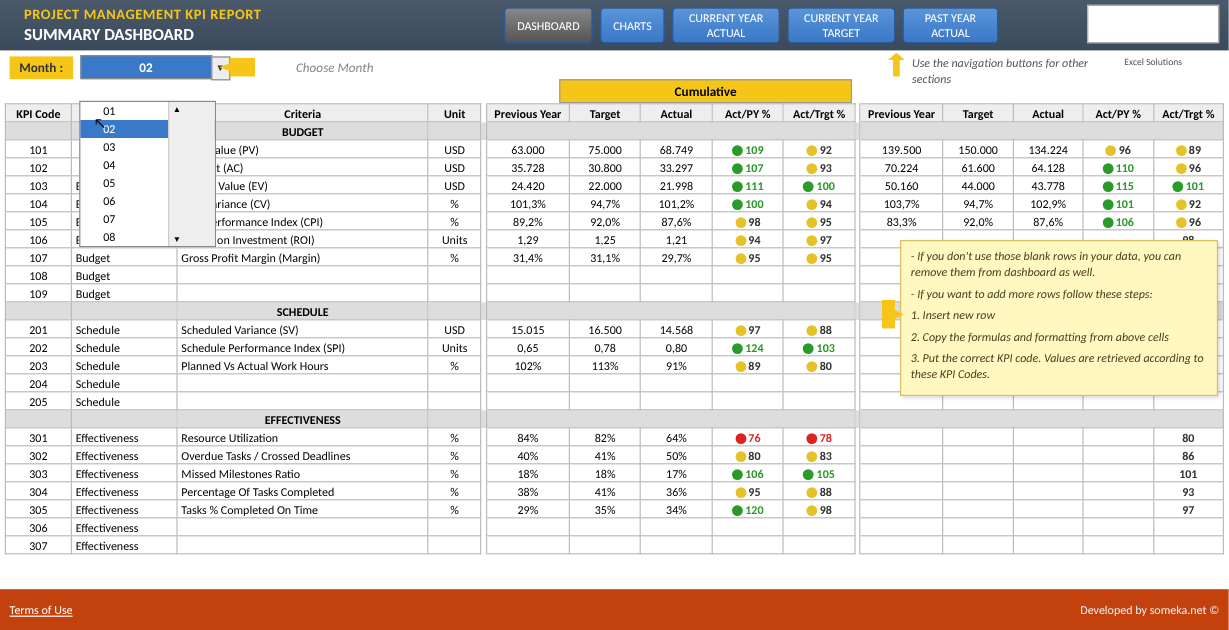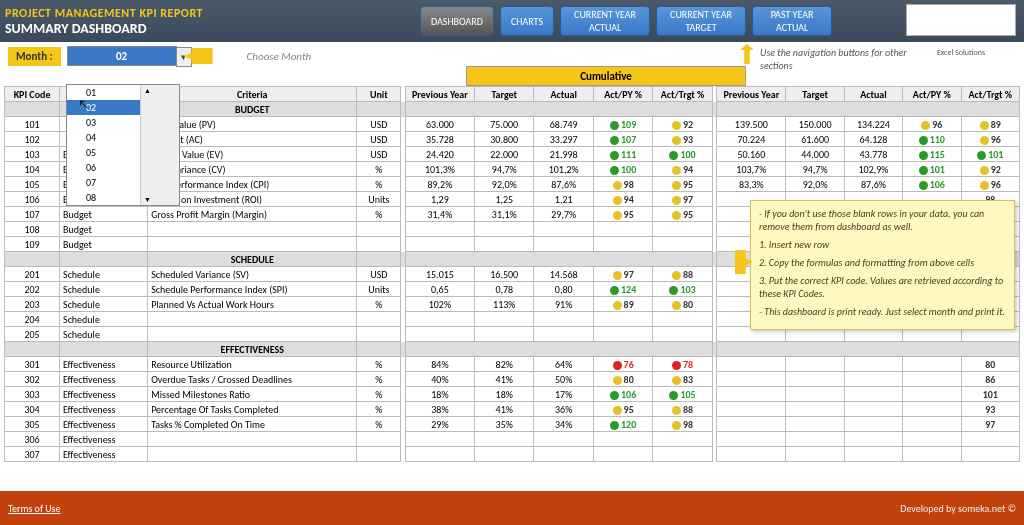--- a/index.html
+++ b/index.html
@@ -1,19 +1,19 @@
 <!DOCTYPE html>
 <html><head>
 <meta charset="utf-8">
 <style>
 * { margin:0; padding:0; box-sizing:border-box; font-family:Calibri,Arial,sans-serif; }
 body { background:#fff; width:1024px; height:525px; overflow:hidden; position:relative; font-size:11px; }
 
 
-.header { background:linear-gradient(#4a5a6a,#3a4a5a); height:42px; display:flex; align-items:center; padding:0 5px; position:relative; }
+.header { background:linear-gradient(#4a5a6a,#3a4a5a); height:42px; display:flex; align-items:center; padding:0 20px; position:relative; }
 .title-block { display:flex; flex-direction:column; color:#f5c518; font-weight:bold; }
 .title1 { font-size:12px; letter-spacing:0.5px; }
 .title2 { color:#fff; font-size:14px; }
 .nav-btns { display:flex; gap:6px; position:absolute; left:420px; }
 .nav-btn { border:1px solid #2a5a9a; border-radius:4px; color:#fff; font-size:10px; height:30px; display:flex; align-items:center; justify-content:center; text-align:center; padding:0 10px; cursor:pointer; background:linear-gradient(#5a95d8,#3a78c8); }
 .nav-btn.active { background:linear-gradient(#888,#555); }
 .logo { position:absolute; right:8px; top:4px; background:#fff; border:1px solid #aaa; height:32px; width:110px; display:flex; align-items:center; justify-content:center; flex-direction:column; }
 .logo-big { font-size:16px; font-weight:bold; color:#333; letter-spacing:-0.5px; }
 .logo-small { font-size:8px; color:#555;margin-top:44px; }
 
@@ -34,21 +34,21 @@
 .dropdown div.sel { background:#3a78c8; color:#fff; }
 .dropdown .sb { position:absolute; right:0; top:0; bottom:0; width:14px; background:#eee; border-left:1px solid #ccc; }
 .dropdown .sb:before { content:"▲"; position:absolute; top:1px; left:3px; font-size:7px;}
 .dropdown .sb:after { content:"▼"; position:absolute; bottom:1px; left:3px; font-size:7px;}
 .cursor { position:absolute; left:78px; top:97px; z-index:25; font-size:12px; color:#000; pointer-events:none; }
 
 
 .sec-titles { display:flex; position:absolute; left:460px; top:66px; }
 .sec-title { background:#f5c518; font-weight:bold; text-align:center; border:1px solid #999; }
 .sec-title.m { width:280px; height:20px; line-height:20px; }
-.sec-title.c { width:280px; height:20px; line-height:20px; margin-left:6px; }
+.sec-title.c { width:244px; height:20px; line-height:20px; margin-left:6px; }
 
 
 .main { position:absolute; left:4px; top:86px; width:1016px; }
 table { border-collapse:collapse; width:100%; }
 td,th { border:1px solid #bbb; height:15px; font-size:10px; padding:0 3px; white-space:nowrap; overflow:hidden; }
 th { background:#eee; font-weight:bold; }
 .hdr-left th { background:#eee; }
 .sec-row td { background:#ddd; font-weight:bold; text-align:center; }
 .code { text-align:center; }
 .num { text-align:center; }
@@ -549,22 +549,22 @@
           <td class="num"></td>
           <td class="num"></td>
     </tr>
       </tbody>
     </table>
 </div>
 
 <div class="note-arrow"></div>
 <div class="note">
   <p>- If you don't use those blank rows in your data, you can remove them from dashboard as well.</p>
+  <p>- If you want to add more rows follow these steps:</p>
   <p>1. Insert new row</p>
   <p>2. Copy the formulas and formatting from above cells</p>
   <p>3. Put the correct KPI code. Values are retrieved according to these KPI Codes.</p>
-  <p>- This dashboard is print ready. Just select month and print it.</p>
 </div>
 
 <div class="footer">
   <a>Terms of Use</a>
   <span>Developed by someka.net ©</span>
 </div>
 
 </body></html>

